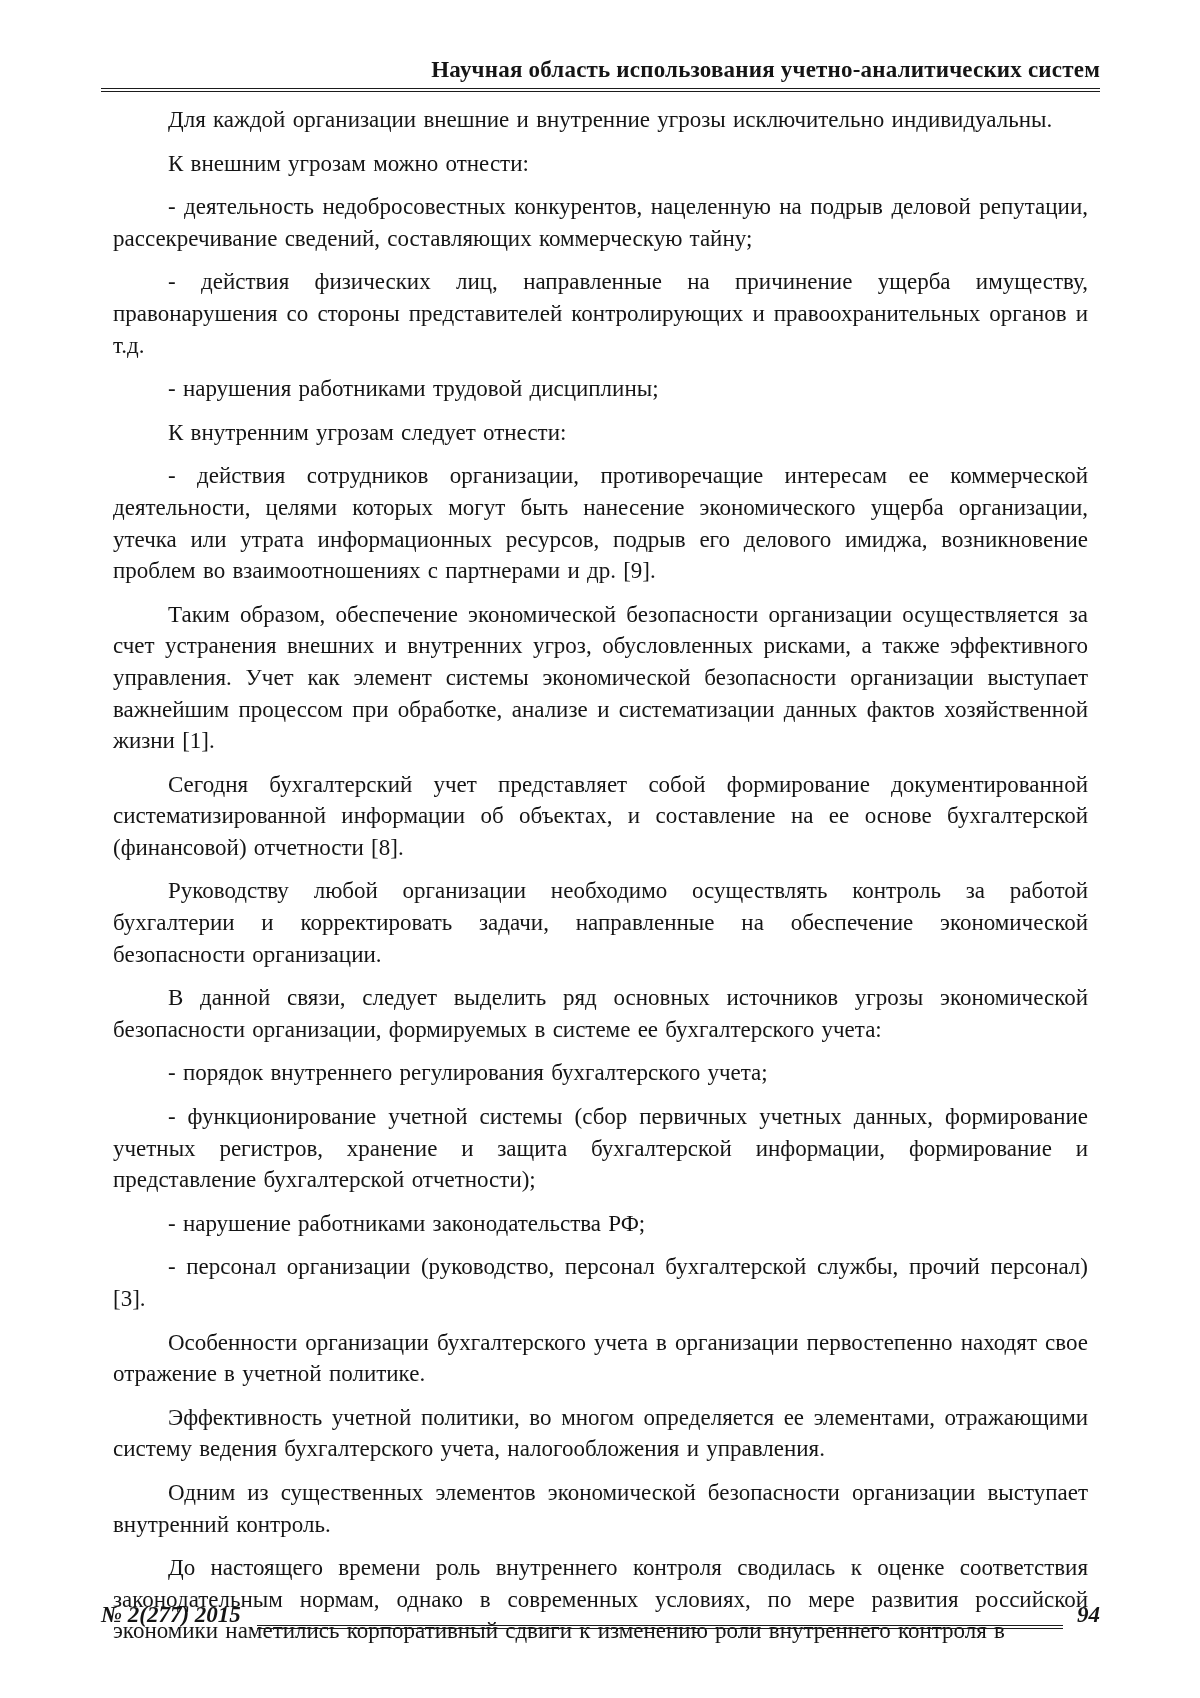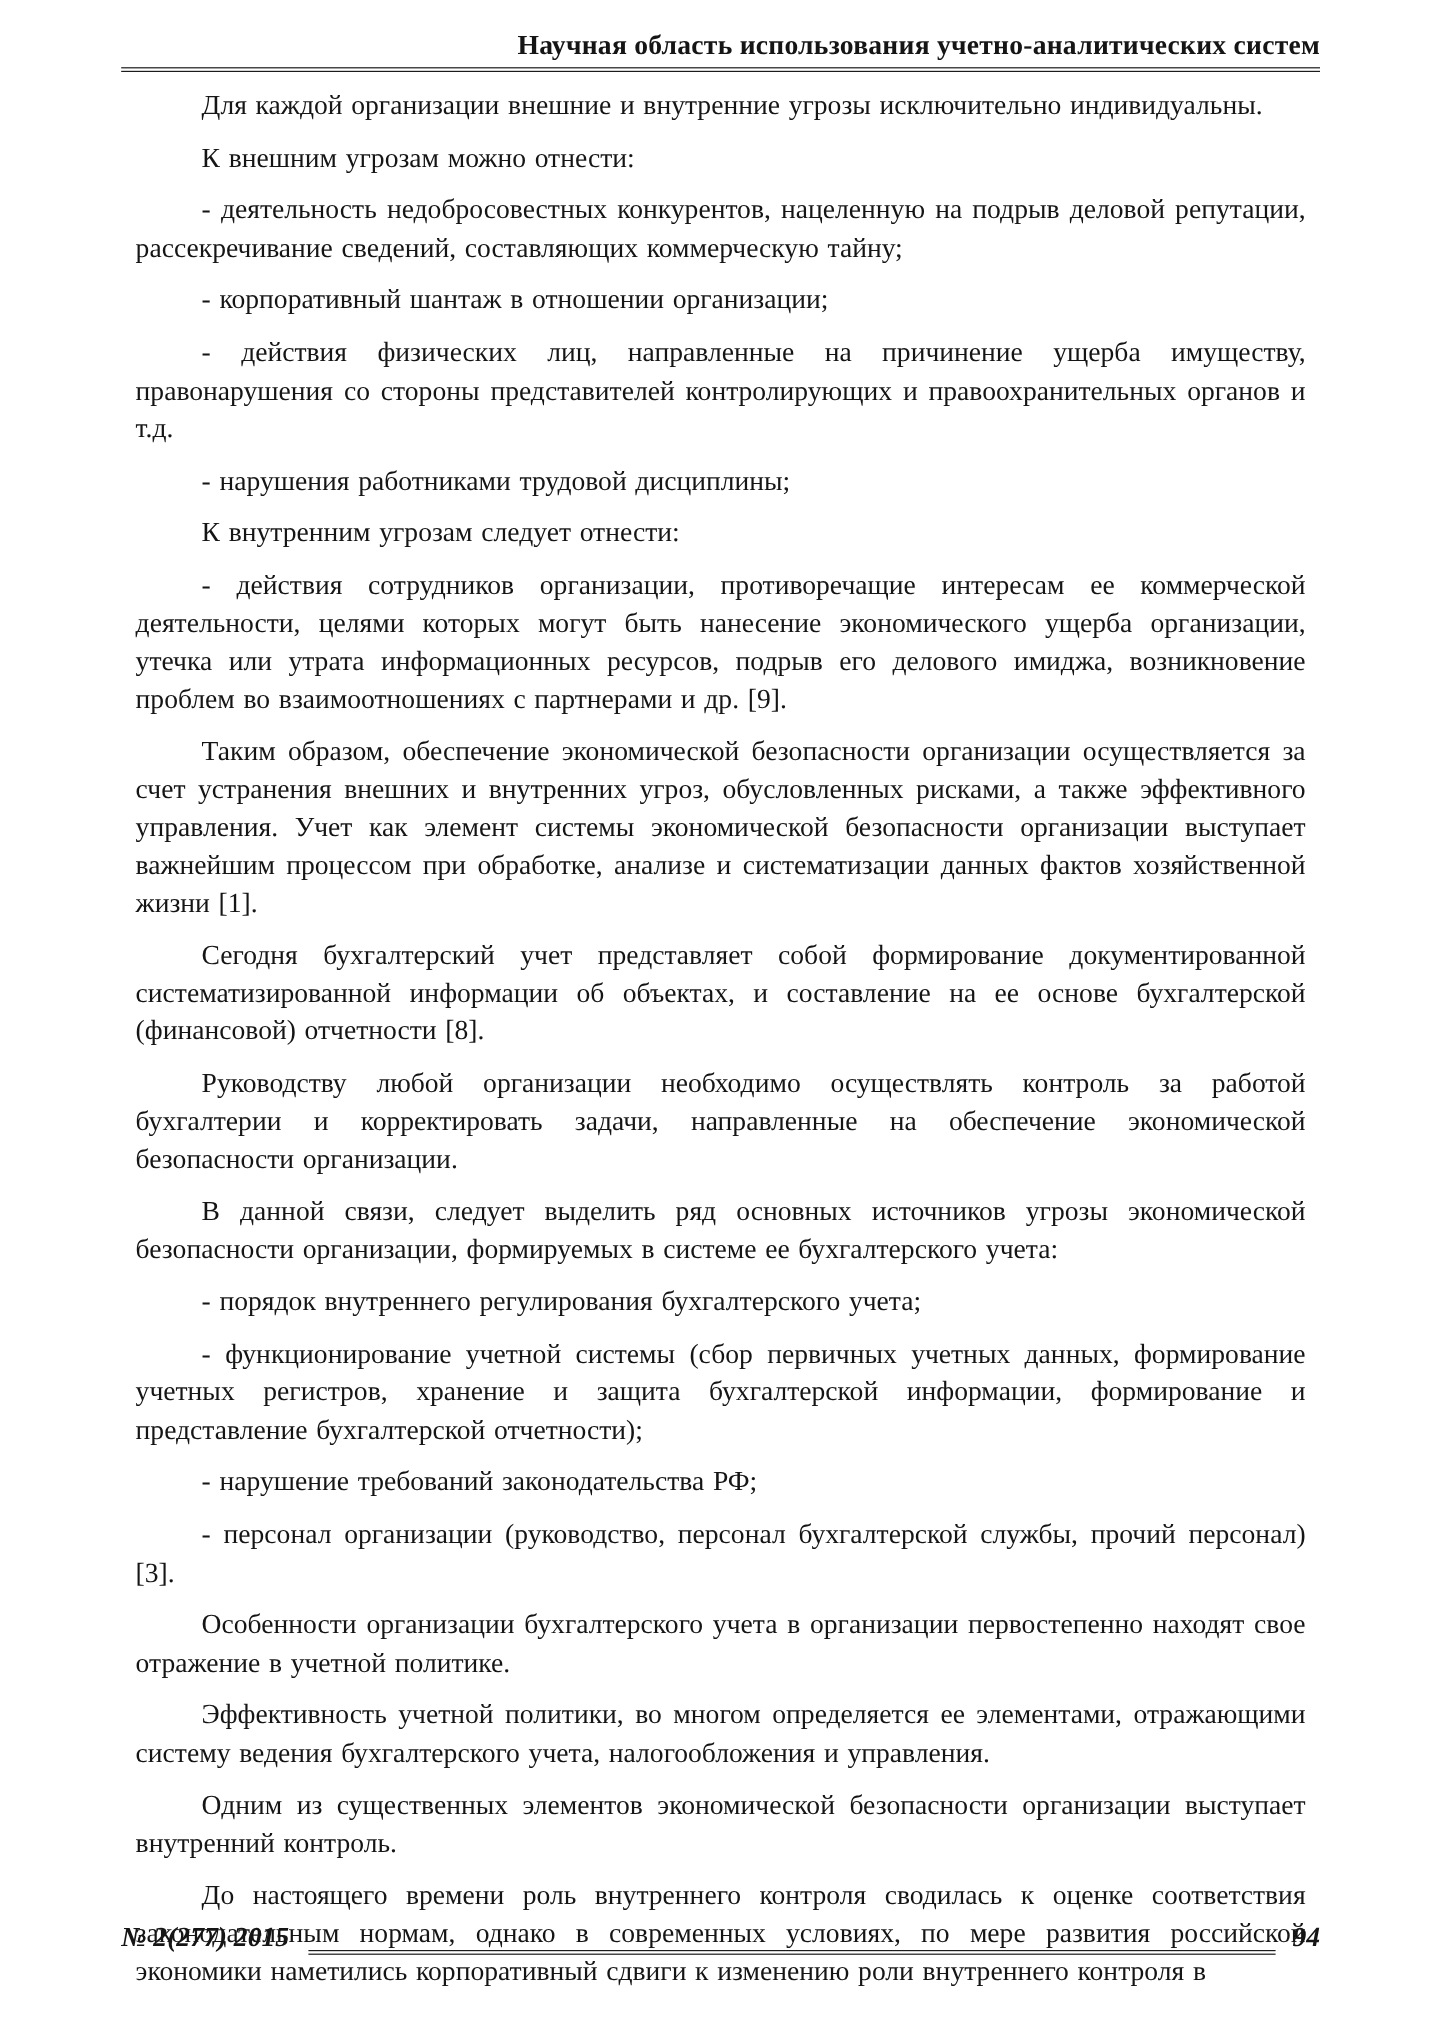--- a/index.html
+++ b/index.html
@@ -14,21 +14,21 @@
     font-family: "Liberation Serif", "DejaVu Serif", serif;
     color: #151515;
     overflow: hidden;
   }
   .page {
     position: absolute;
     top: 0; left: 0;
     width: 1200px;
     height: 1341px;
     box-sizing: border-box;
-    padding: 24px 100px 0 101px;
+    padding: 56px 100px 0 101px;
   }
   .header {
     border-bottom: 4px double #1b1b1b;
     padding-bottom: 5px;
   }
   .header-title {
     font-weight: bold;
     font-size: 23px;
     line-height: 27px;
     text-align: right;
@@ -76,32 +76,31 @@
 <div class="page">
 
   <div class="header">
     <div class="header-title">Научная область использования учетно-аналитических систем</div>
   </div>
 
   <div class="body-text">
     <p>Для каждой организации внешние и внутренние угрозы исключительно индивидуальны.</p>
     <p>К внешним угрозам можно отнести:</p>
     <p>- деятельность недобросовестных конкурентов, нацеленную на подрыв деловой репутации, рассекречивание сведений, составляющих коммерческую тайну;</p>
-    <p>- корпоративный шантаж в отношении организации;</p>
     <p>- действия физических лиц, направленные на причинение ущерба имуществу, правонарушения со стороны представителей контролирующих и правоохранительных органов и т.д.</p>
     <p>- нарушения работниками трудовой дисциплины;</p>
     <p>К внутренним угрозам следует отнести:</p>
     <p>- действия сотрудников организации, противоречащие интересам ее коммерческой деятельности, целями которых могут быть нанесение экономического ущерба организации, утечка или утрата информационных ресурсов, подрыв его делового имиджа, возникновение проблем во взаимоотношениях с партнерами и др. [9].</p>
     <p>Таким образом, обеспечение экономической безопасности организации осуществляется за счет устранения внешних и внутренних угроз, обусловленных рисками, а также эффективного управления. Учет как элемент системы экономической безопасности организации выступает важнейшим процессом при обработке, анализе и систематизации данных фактов хозяйственной жизни [1].</p>
     <p>Сегодня бухгалтерский учет представляет собой формирование документированной систематизированной информации об объектах, и составление на ее основе бухгалтерской (финансовой) отчетности [8].</p>
     <p>Руководству любой организации необходимо осуществлять контроль за работой бухгалтерии и корректировать задачи, направленные на обеспечение экономической безопасности организации.</p>
     <p>В данной связи, следует выделить ряд основных источников угрозы экономической безопасности организации, формируемых в системе ее бухгалтерского учета:</p>
     <p>- порядок внутреннего регулирования бухгалтерского учета;</p>
     <p>- функционирование учетной системы (сбор первичных учетных данных, формирование учетных регистров, хранение и защита бухгалтерской информации, формирование и представление бухгалтерской отчетности);</p>
-    <p>- нарушение требований законодательства РФ;</p>
+    <p>- нарушение работниками законодательства РФ;</p>
     <p>- персонал организации (руководство, персонал бухгалтерской службы, прочий персонал) [3].</p>
     <p>Особенности организации бухгалтерского учета в организации первостепенно находят свое отражение в учетной политике.</p>
     <p>Эффективность учетной политики, во многом определяется ее элементами, отражающими систему ведения бухгалтерского учета, налогообложения и управления.</p>
     <p>Одним из существенных элементов экономической безопасности организации выступает внутренний контроль.</p>
     <p>До настоящего времени роль внутреннего контроля сводилась к оценке соответствия законодательным нормам, однако в современных условиях, по мере развития российской экономики наметились корпоративный сдвиги к изменению роли внутреннего контроля в</p>
   </div>
 
   <div class="footer">
     <span class="issue-label">№ 2(277) 2015</span>
     <span class="footer-rule"></span>

